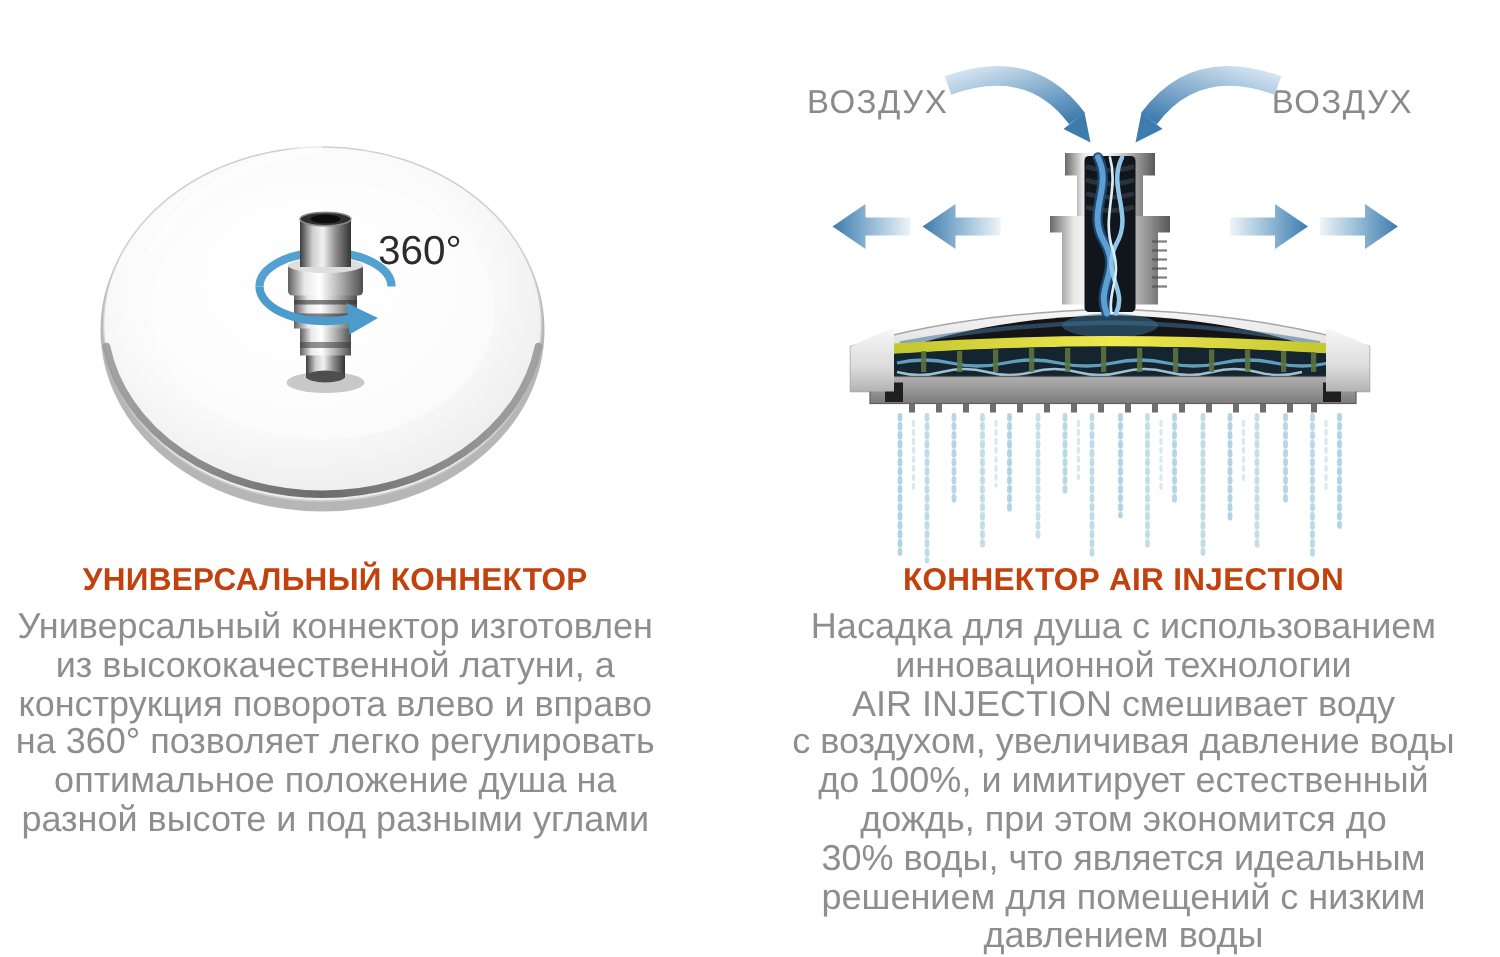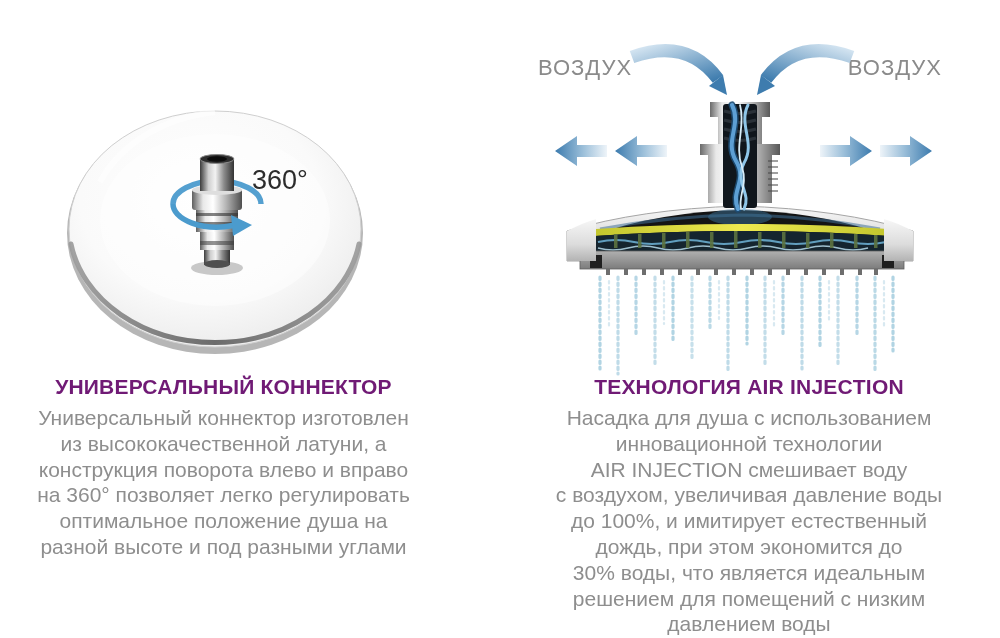--- a/index.html
+++ b/index.html
@@ -1,32 +1,32 @@
 <!DOCTYPE html>
 <html><head>
 <meta charset="utf-8">
 <style>
   html,body{margin:0;padding:0;background:#fff;}
   .canvas{position:relative;width:1000px;height:638px;background:#ffffff;overflow:hidden;
           font-family:"Liberation Sans", sans-serif;}
   .figure{position:absolute;}
   .figure svg{display:block;}
   .textblock{position:absolute;text-align:center;}
-  .textblock h2{margin:0 0 5px 0;font-size:21px;line-height:26px;font-weight:bold;color:#701a75;letter-spacing:0.2px;}
-  .textblock p{margin:0;font-size:21px;line-height:25.8px;color:#8e8e8e;white-space:pre-line;font-weight:400;}
+  .textblock h2{margin:0 0 5px 0;font-size:21px;line-height:26px;font-weight:bold;color:#c2410c;letter-spacing:0.2px;}
+  .textblock p{margin:0;font-size:24px;line-height:25.8px;color:#8e8e8e;white-space:pre-line;font-weight:400;}
   .tb-left{left:0;top:374px;width:447px;}
   .tb-right{left:518px;top:374px;width:462px;}
   .svgtext{font-family:"Liberation Sans", sans-serif;}
 </style>
 </head>
 <body>
 
 <div class="canvas">
 
-  <div class="figure" style="left:30px;top:92px;width:400px;height:295px;">
+  <div class="figure" style="left:30px;top:79px;width:400px;height:295px;">
     <svg width="400" height="295" viewBox="0 0 400 295">
       <defs>
         <radialGradient id="discFace" cx="45%" cy="38%" r="75%">
           <stop offset="0%" stop-color="#ffffff"></stop>
           <stop offset="55%" stop-color="#fafafa"></stop>
           <stop offset="85%" stop-color="#ececec"></stop>
           <stop offset="100%" stop-color="#dedede"></stop>
         </radialGradient>
         <linearGradient id="chromeH" x1="0" y1="0" x2="1" y2="0">
           <stop offset="0%" stop-color="#5f5f5f"></stop>
@@ -262,21 +262,21 @@
     <h2>УНИВЕРСАЛЬНЫЙ КОННЕКТОР</h2>
     <p>Универсальный коннектор изготовлен
 из высококачественной латуни, а
 конструкция поворота влево и вправо
 на 360° позволяет легко регулировать
 оптимальное положение душа на
 разной высоте и под разными углами</p>
   </div>
 
   <div class="textblock tb-right">
-    <h2>ТЕХНОЛОГИЯ AIR INJECTION</h2>
+    <h2>КОННЕКТОР AIR INJECTION</h2>
     <p>Насадка для душа с использованием
 инновационной технологии
 AIR INJECTION смешивает воду
 с воздухом, увеличивая давление воды
 до 100%, и имитирует естественный
 дождь, при этом экономится до
 30% воды, что является идеальным
 решением для помещений с низким
 давлением воды</p>
   </div>

